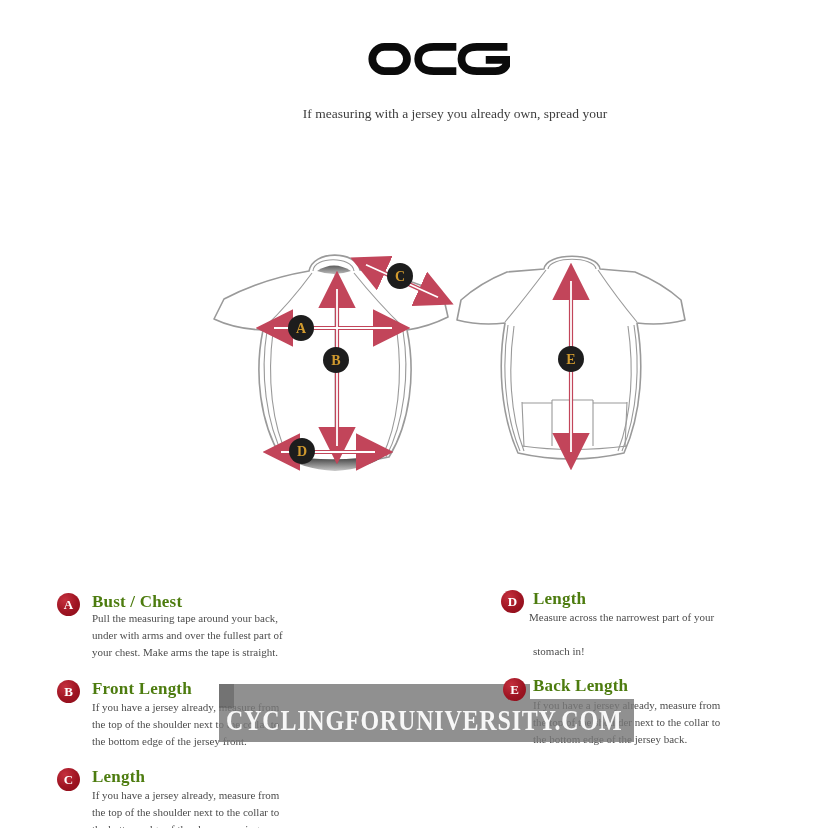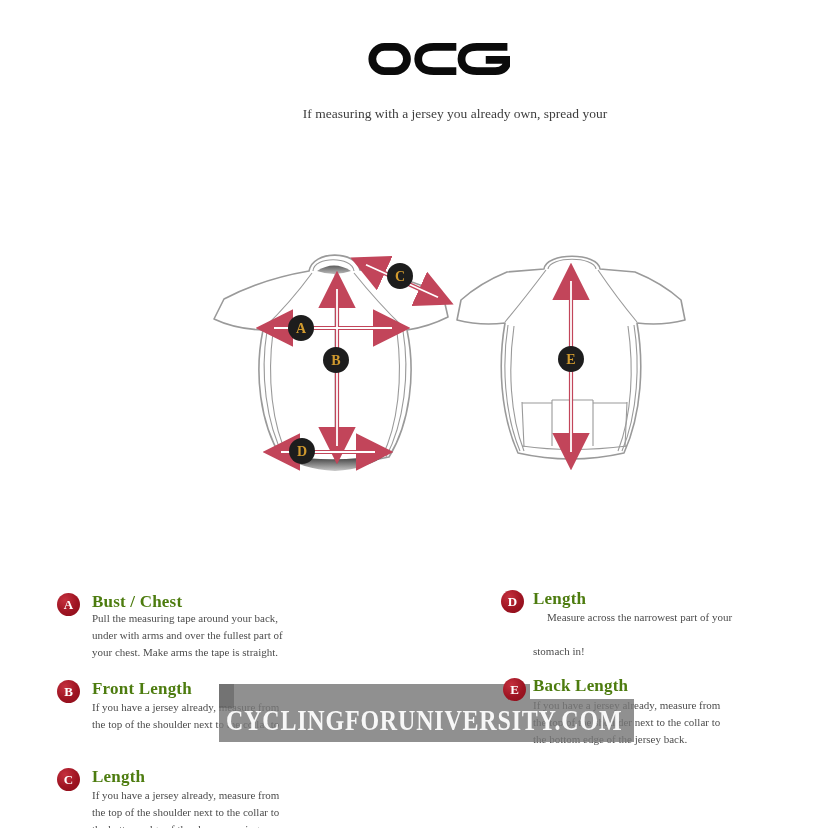--- a/index.html
+++ b/index.html
@@ -138,30 +138,31 @@
   <div class="badge" style="left:57px;top:593px;">A</div>
   <div class="sec-title" style="left:92px;top:592px;">Bust / Chest</div>
   <div class="sec-line" style="left:92px;top:612px;">Pull the measuring tape around your back,</div>
   <div class="sec-line" style="left:92px;top:629px;">under with arms and over the fullest part of</div>
   <div class="sec-line" style="left:92px;top:646px;">your chest. Make arms the tape is straight.</div>
 
   <div class="badge" style="left:57px;top:680px;">B</div>
   <div class="sec-title" style="left:92px;top:679px;">Front Length</div>
   <div class="sec-line" style="left:92px;top:701px;">If you have a jersey already, measure from</div>
   <div class="sec-line" style="left:92px;top:718px;">the top of the shoulder next to the collar to</div>
+  <div class="sec-line" style="left:92px;top:735px;">the bottom edge of the jersey front.</div>
 
   <div class="badge" style="left:57px;top:768px;">C</div>
   <div class="sec-title" style="left:92px;top:767px;">Length</div>
   <div class="sec-line" style="left:92px;top:789px;">If you have a jersey already, measure from</div>
   <div class="sec-line" style="left:92px;top:806px;">the top of the shoulder next to the collar to</div>
   <div class="sec-line" style="left:92px;top:823px;">the bottom edge of the sleeve opening.</div>
 
   <div class="badge" style="left:501px;top:590px;">D</div>
   <div class="sec-title" style="left:533px;top:589px;">Length</div>
-  <div class="sec-line" style="left:547px;top:611px;">Measure across the narrowest part of your</div>
+  <div class="sec-line" style="left:529px;top:611px;">Measure across the narrowest part of your</div>
   <div class="sec-line" style="left:533px;top:645px;">stomach in!</div>
 
   <div class="badge ontop" style="left:503px;top:678px;">E</div>
   <div class="sec-title ontop" style="left:533px;top:676px;">Back Length</div>
   <div class="sec-line" style="left:533px;top:699px;">If you have a jersey already, measure from</div>
   <div class="sec-line" style="left:533px;top:716px;">the top of the shoulder next to the collar to</div>
   <div class="sec-line" style="left:533px;top:733px;">the bottom edge of the jersey back.</div>
 
   <div class="wm-band" style="left:219px;top:684px;width:311px;height:58px;"></div>
   <div class="wm-band" style="left:530px;top:699px;width:104px;height:43px;"></div>

